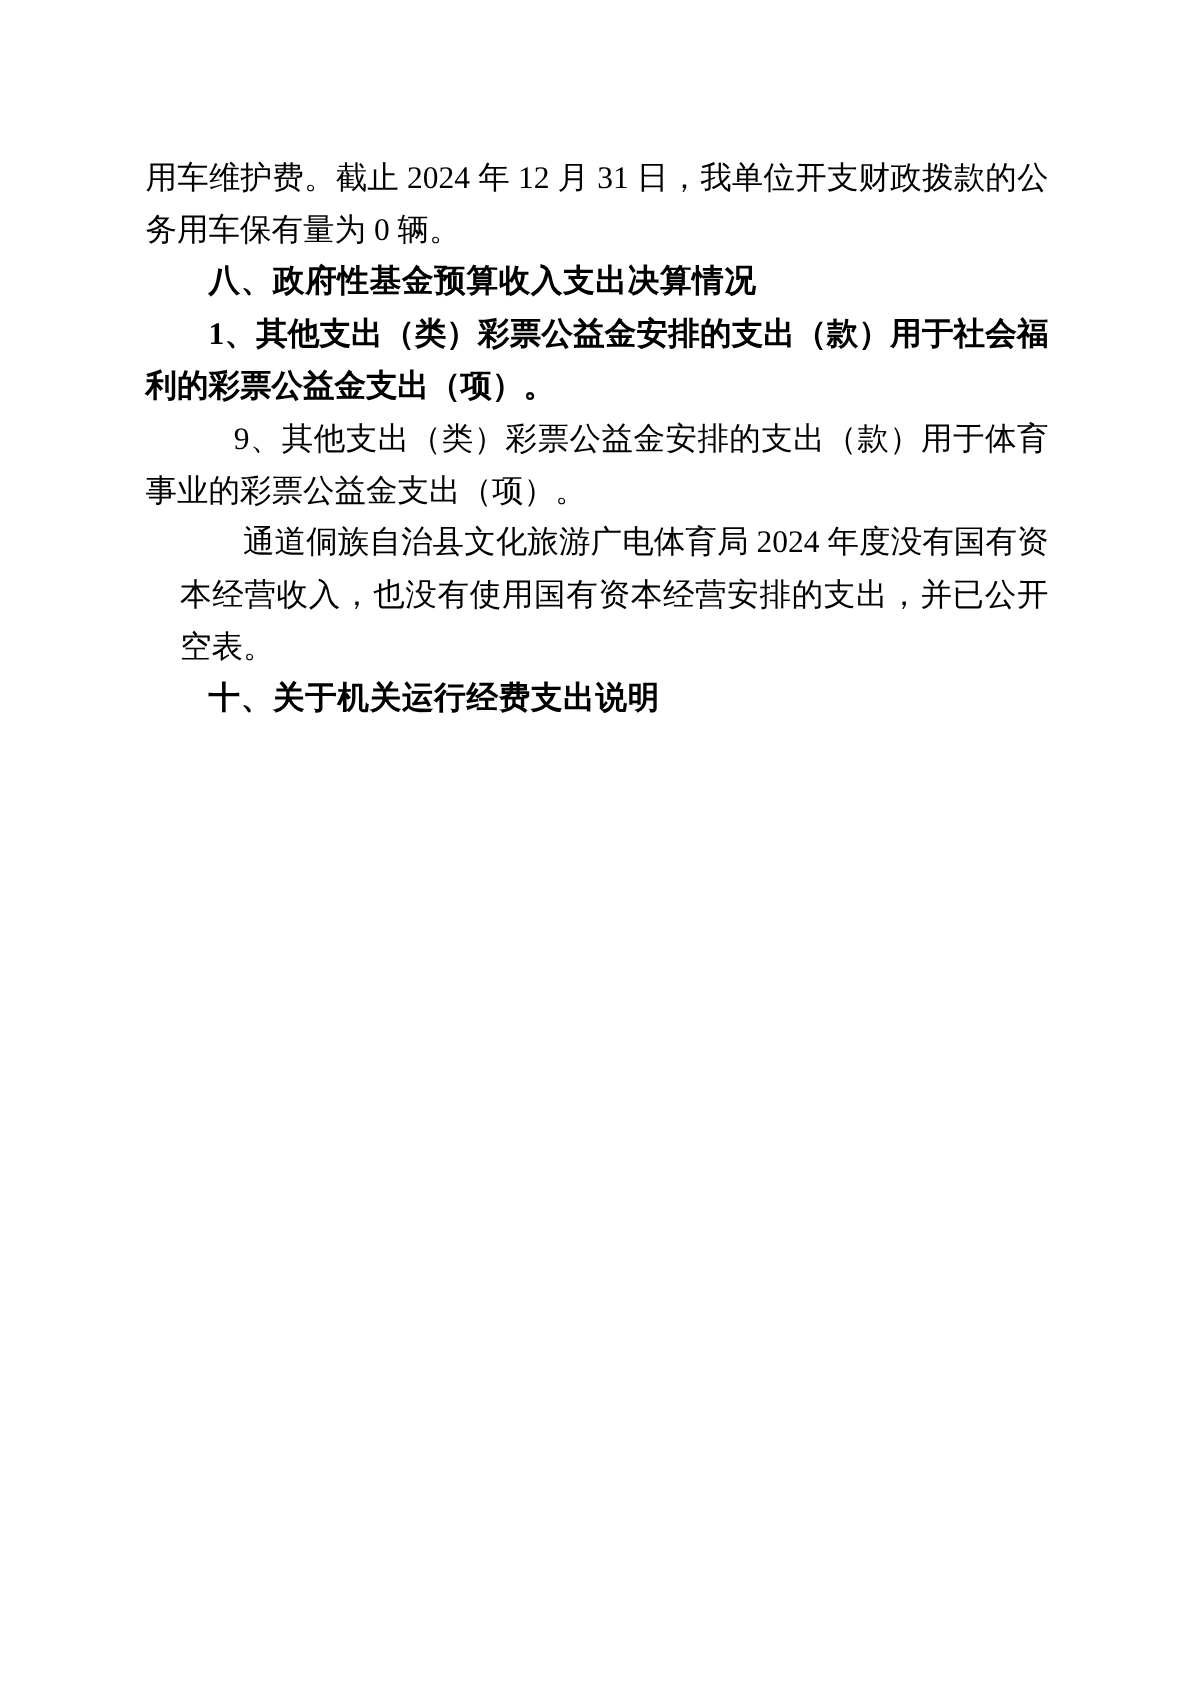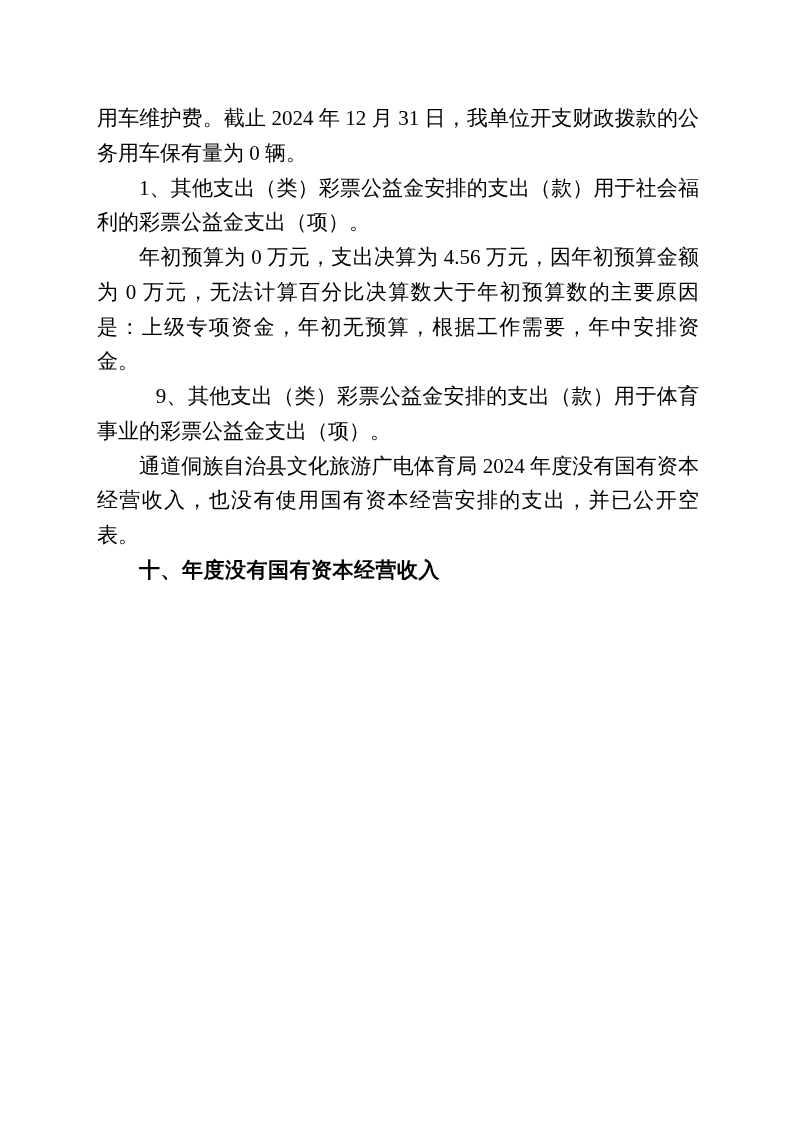--- a/index.html
+++ b/index.html
@@ -42,19 +42,19 @@
     color: #000000;
     letter-spacing: 0.5px;
   }
 </style>
 </head>
 <body>
 
 <div class="page" style="background: rgb(255, 255, 255); color: rgb(0, 0, 0);">
   <div class="doc-body" id="doc-body">
       <p class="para" style="text-indent: 0em;">用车维护费。截止 2024 年 12 月 31 日，我单位开支财政拨款的公务用车保有量为 0 辆。</p>
-      <p class="para" style="text-indent: 2em;">1、其他支出（类）彩票公益金安排的支出（款）用于社会福利的彩票公益金支出（项）。</p>
-      <p class="para" style="text-indent: 2em;">年初预算为 0 万元，支出决算为 4.56 万元，因年初预算金额为 0 万元，无法计算百分比决算数大于年初预算数的主要原因是：上级专项资金，年初无预算，根据工作需要，年中安排资金。</p>
+      <p class="heading" style="text-indent: 2em;">八、政府性基金预算收入支出决算情况</p>
+      <p class="para" style="text-indent: 2em; font-weight: bold;">1、其他支出（类）彩票公益金安排的支出（款）用于社会福利的彩票公益金支出（项）。</p>
       <p class="para" style="text-indent: 2.8em;">9、其他支出（类）彩票公益金安排的支出（款）用于体育事业的彩票公益金支出（项）。</p>
-      <p class="para" style="text-indent: 2em;">通道侗族自治县文化旅游广电体育局 2024 年度没有国有资本经营收入，也没有使用国有资本经营安排的支出，并已公开空表。</p>
-      <p class="heading" style="text-indent: 2em;">十、年度没有国有资本经营收入</p>
+      <p class="para" style="text-indent: 2em; margin-left: 23px;">通道侗族自治县文化旅游广电体育局 2024 年度没有国有资本经营收入，也没有使用国有资本经营安排的支出，并已公开空表。</p>
+      <p class="heading" style="text-indent: 2em;">十、关于机关运行经费支出说明</p>
     </div>
 </div>
 
 </body></html>

